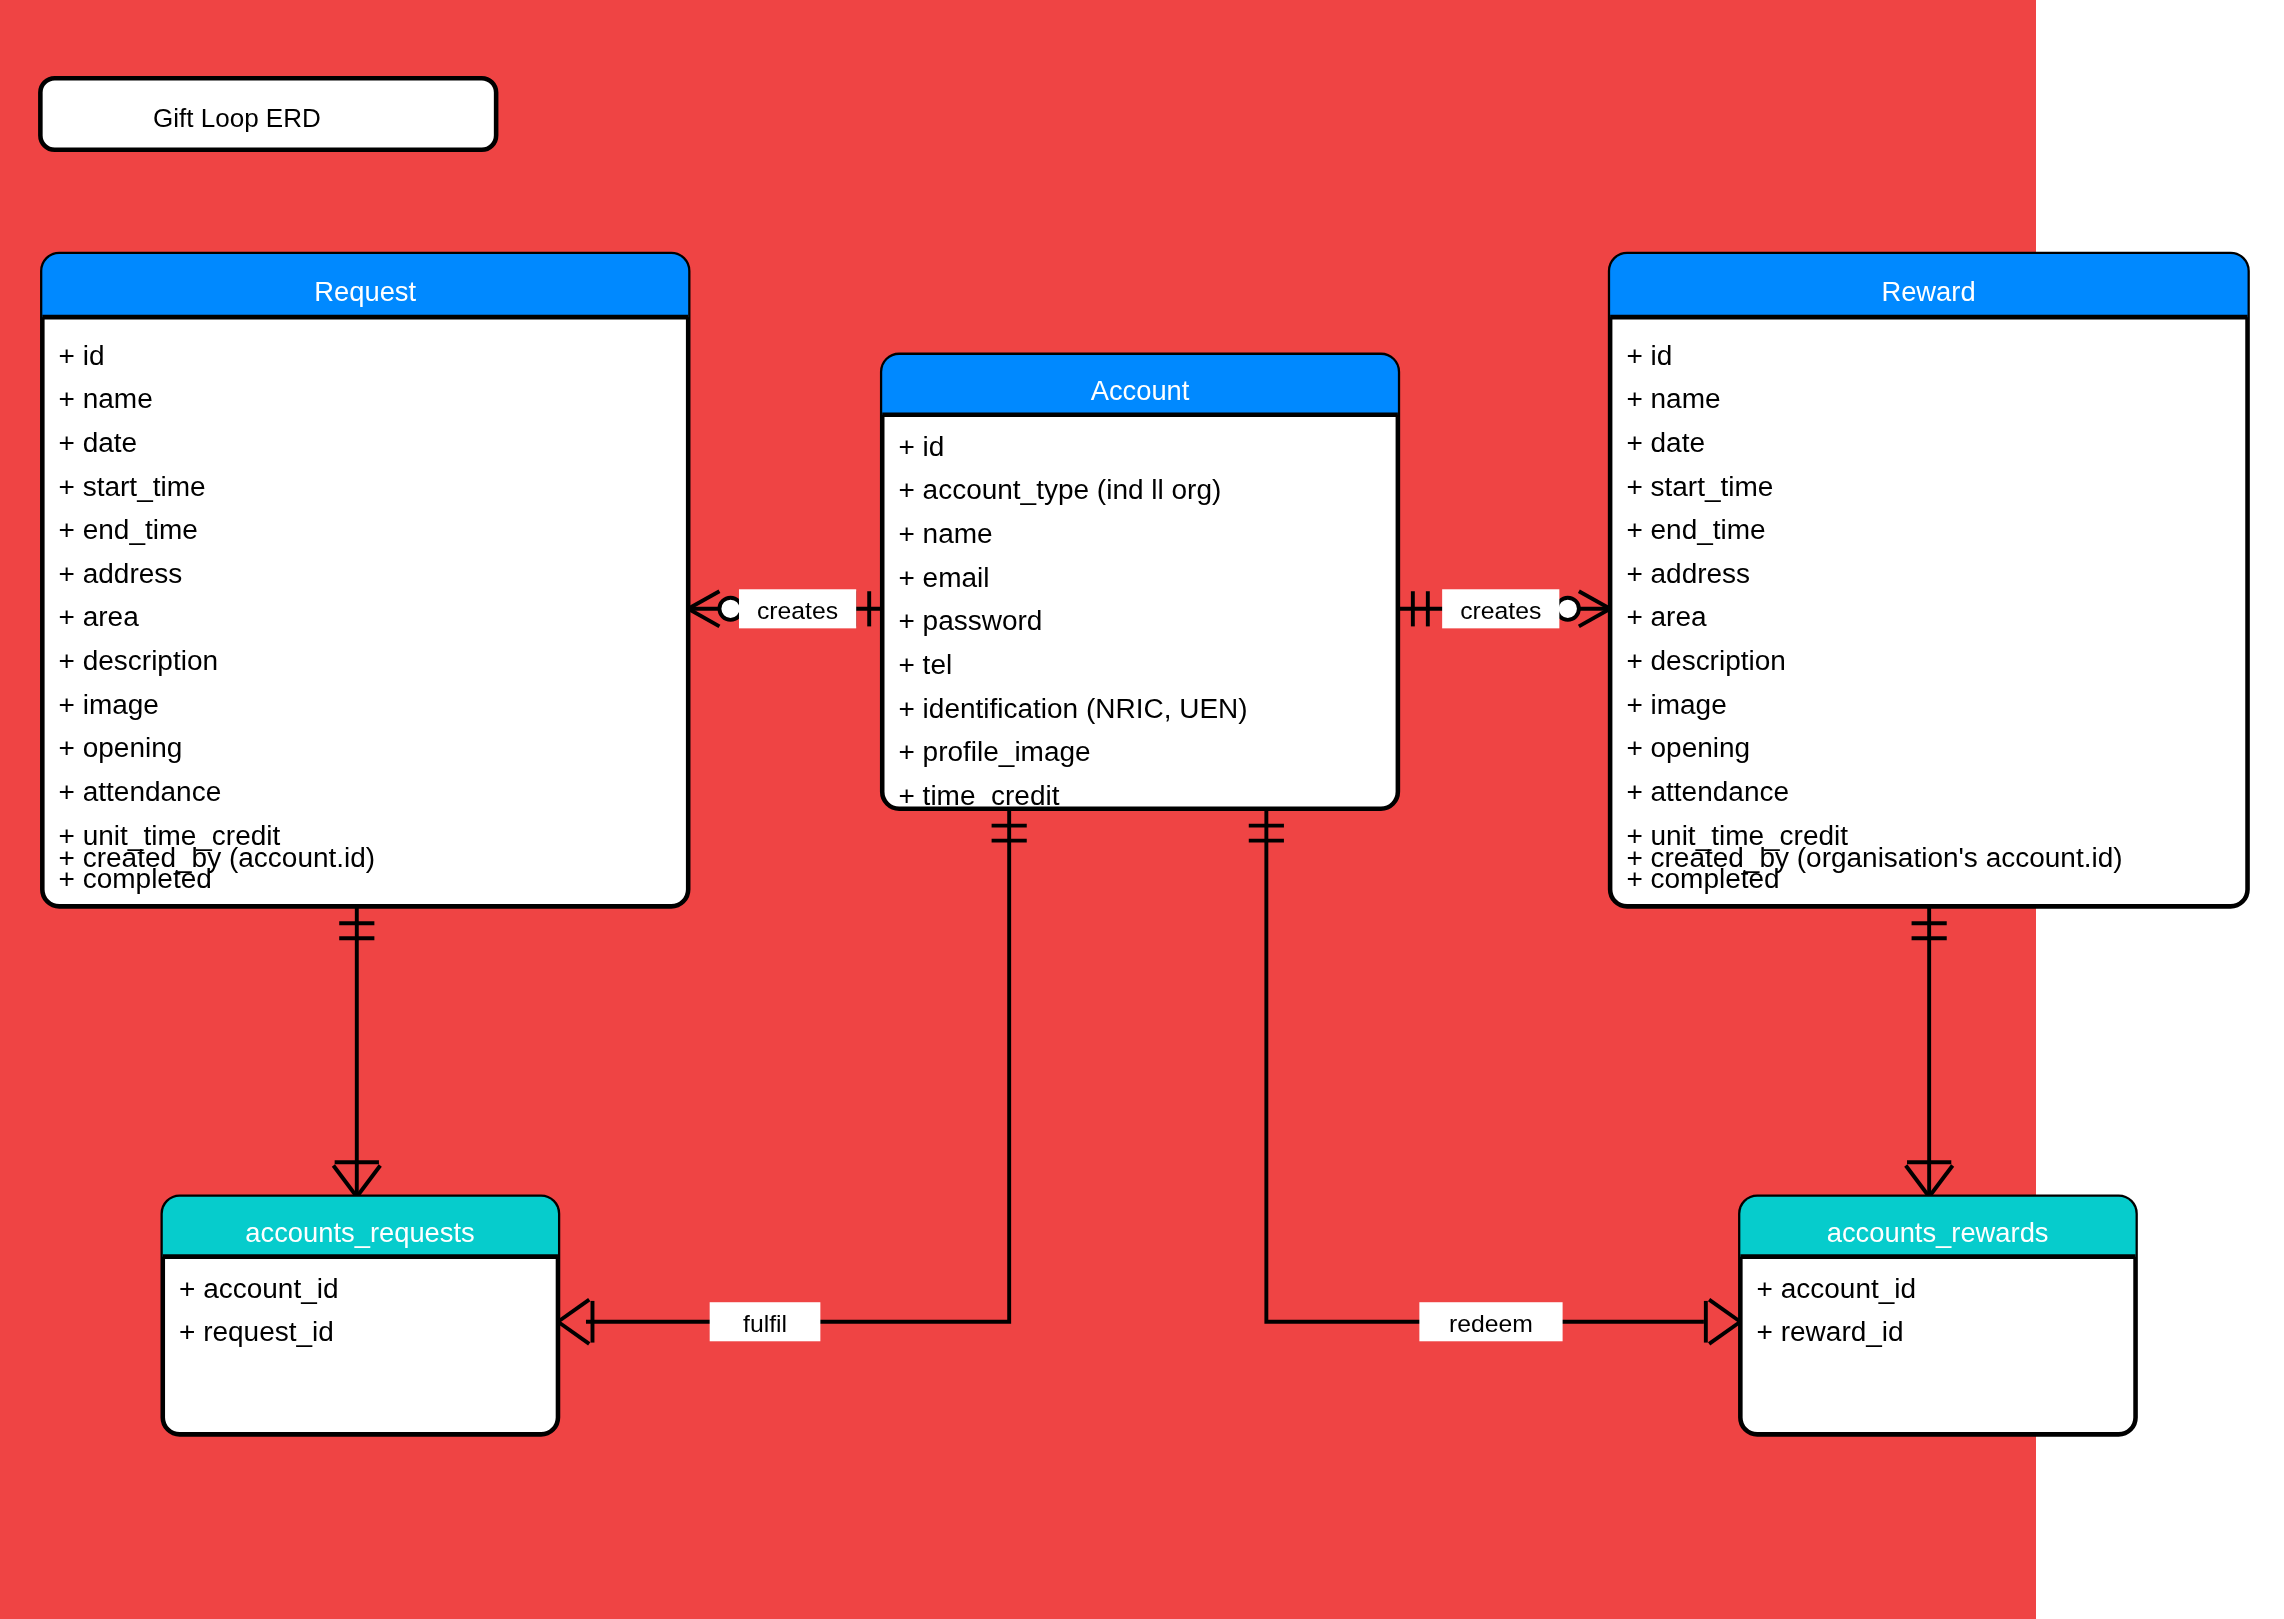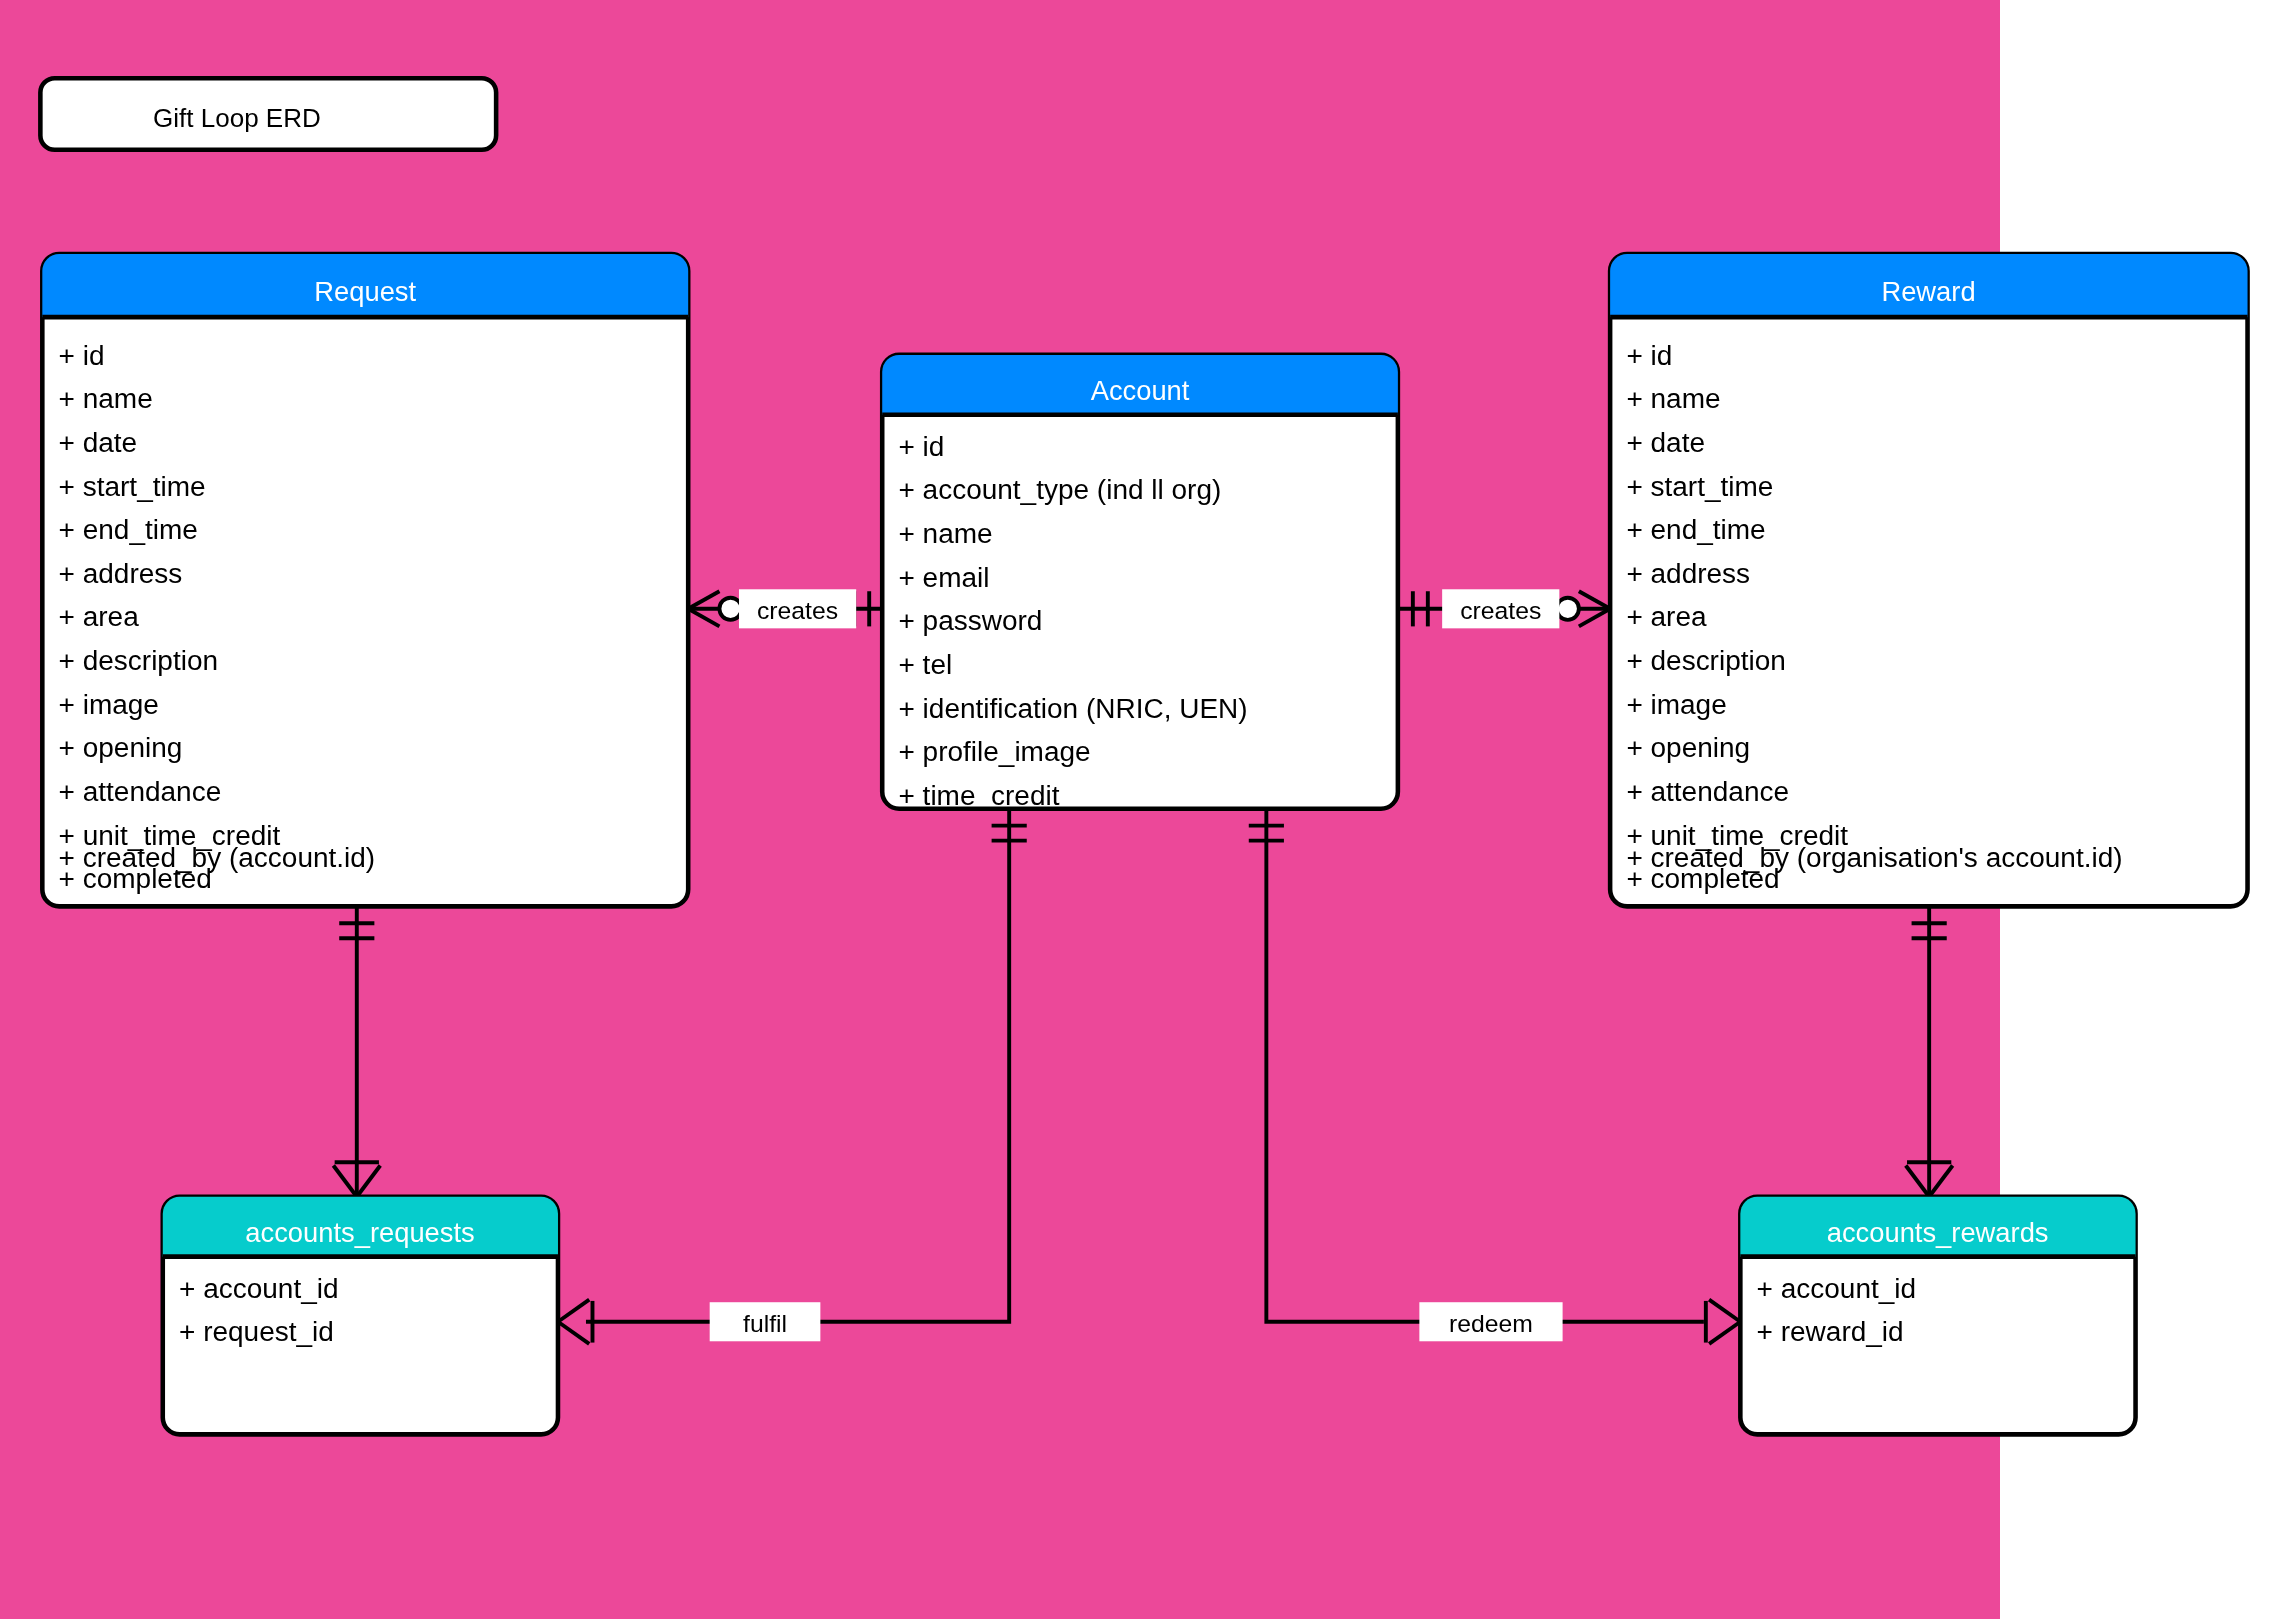--- a/index.html
+++ b/index.html
@@ -11,21 +11,22 @@
   body {
     width: 2284px;
     height: 1620px;
     font-family: "Liberation Sans", sans-serif;
     overflow: hidden;
   }
   #erd-canvas {
     position: relative;
     width: 2000px;
     height: 1620px;
-    background: #ec4899;
+    background: #ef4444;
+    padding-left: 36px;
   }
   svg.diagram {
     position: absolute;
     top: 0;
     left: 0;
     width: 2284px;
     height: 1620px;
   }
   .ln {
     stroke: #000000;

